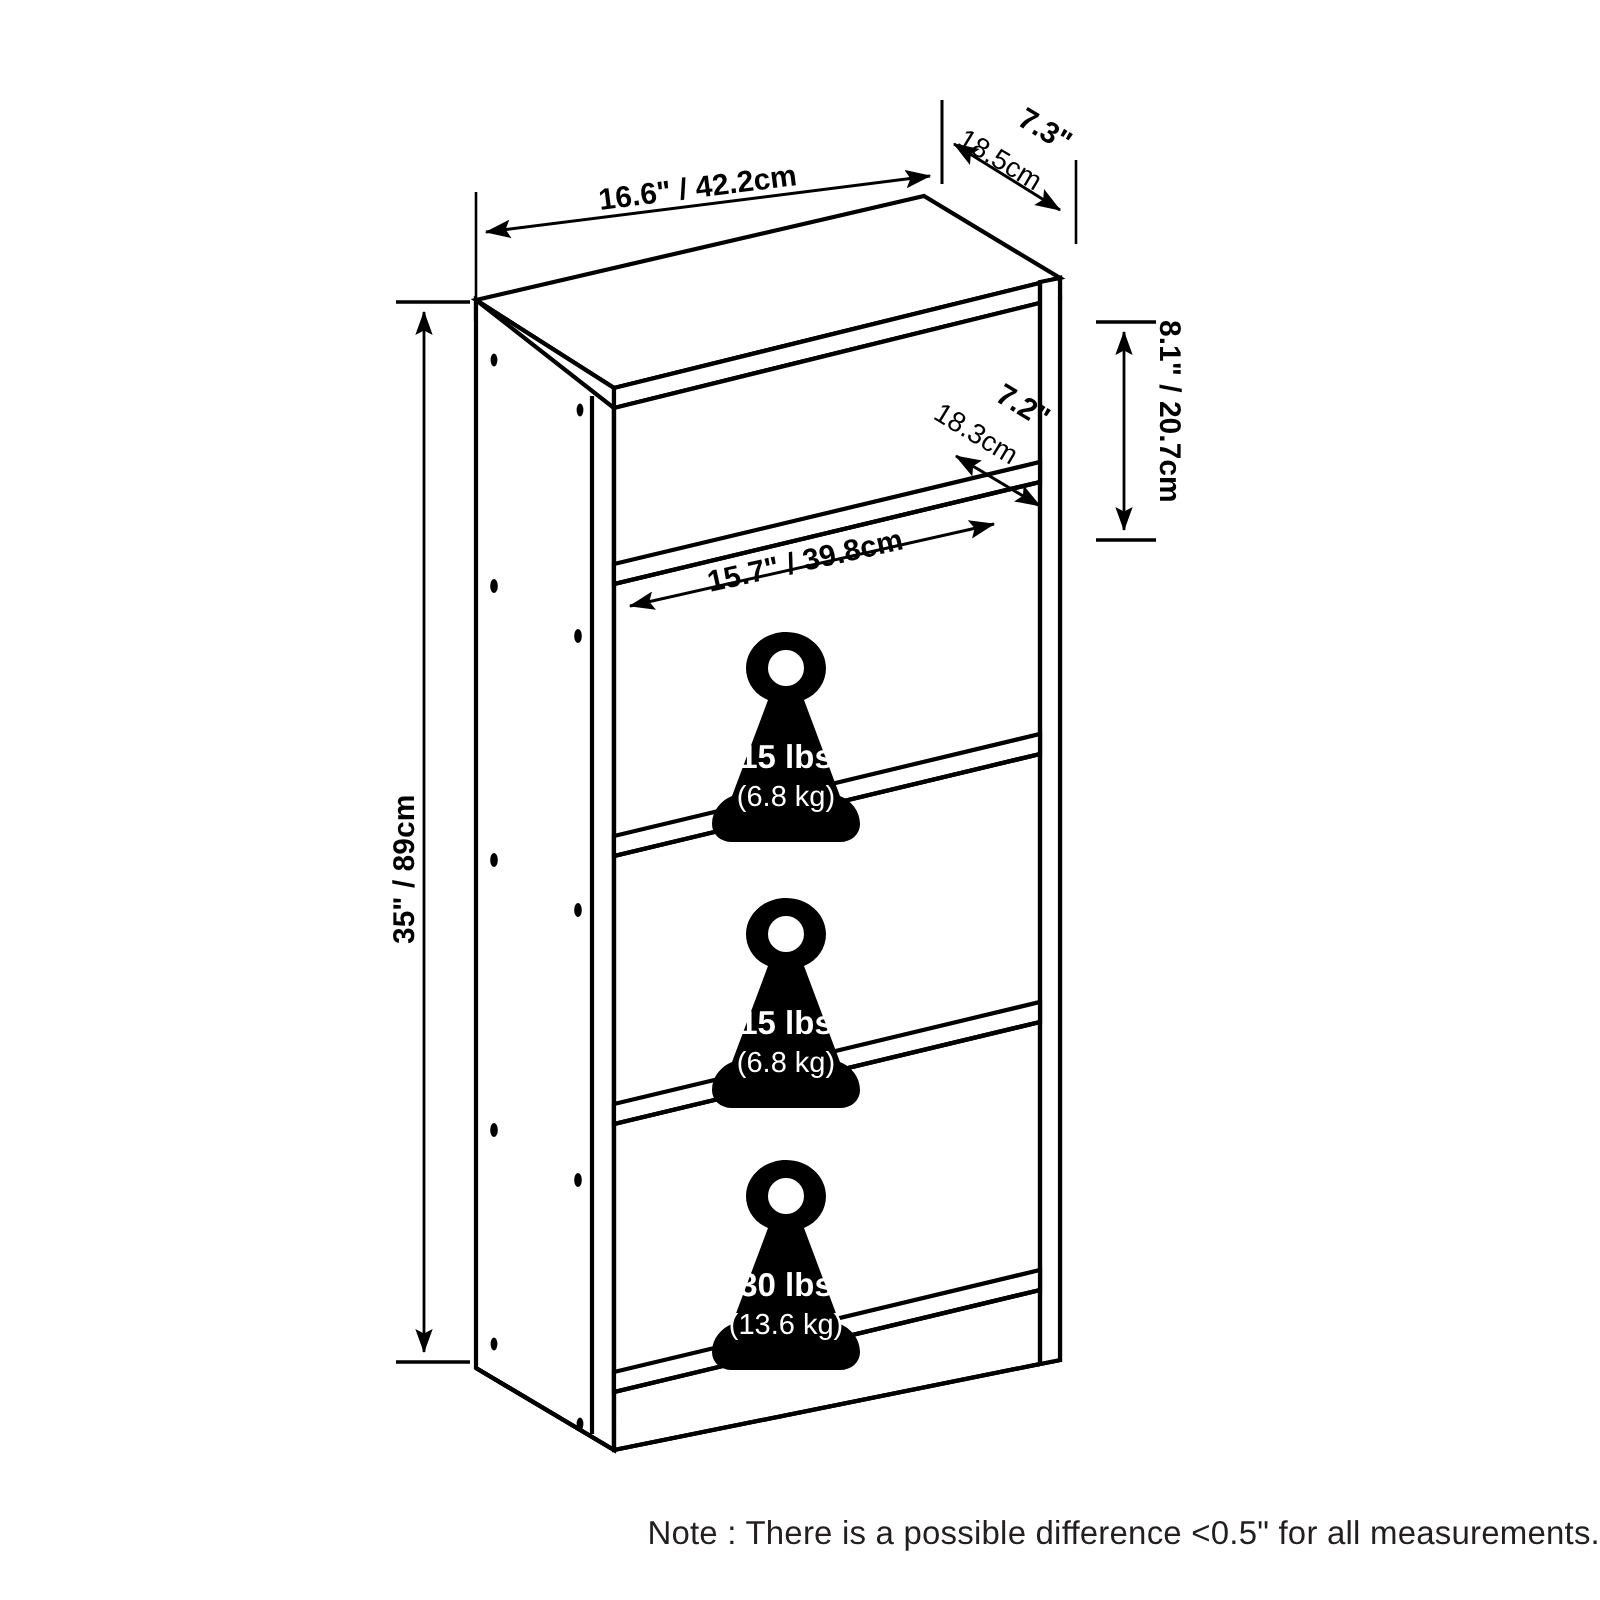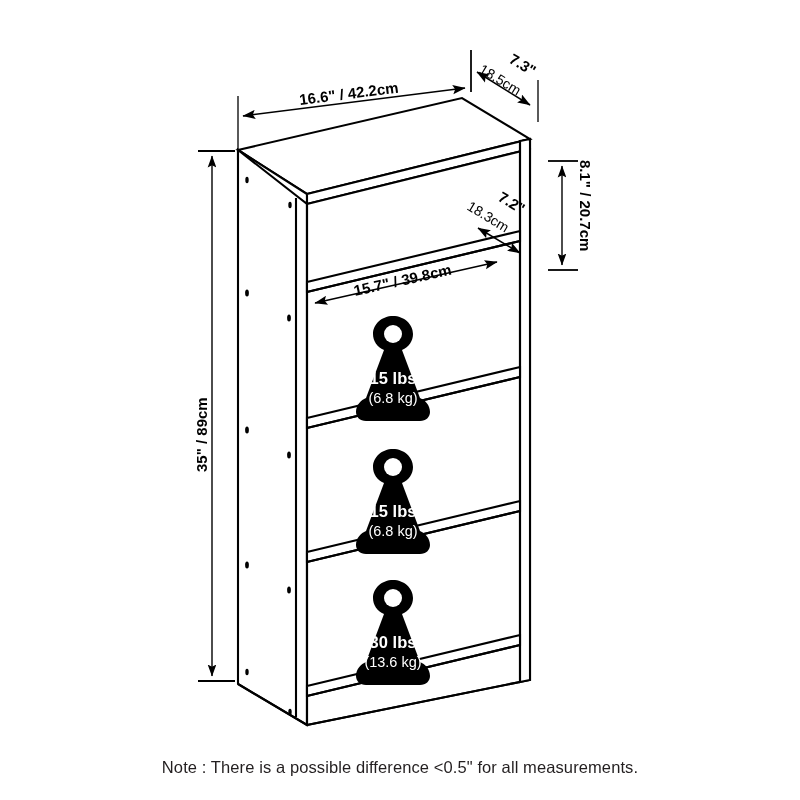--- a/index.html
+++ b/index.html
@@ -27,21 +27,21 @@
     left: 0;
     width: 800px;
     height: 800px;
     display: block;
   }
   .footer-note {
     position: absolute;
     left: 0;
     top: 758px;
     width: 800px;
-    text-align: center;
+    text-align: right;
     font-family: "Liberation Sans", sans-serif;
     font-size: 16.5px;
     color: #231f20;
     letter-spacing: 0.1px;
   }
   text {
     font-family: "Liberation Sans", sans-serif;
     fill: #000000;
   }
   .dim-label {

